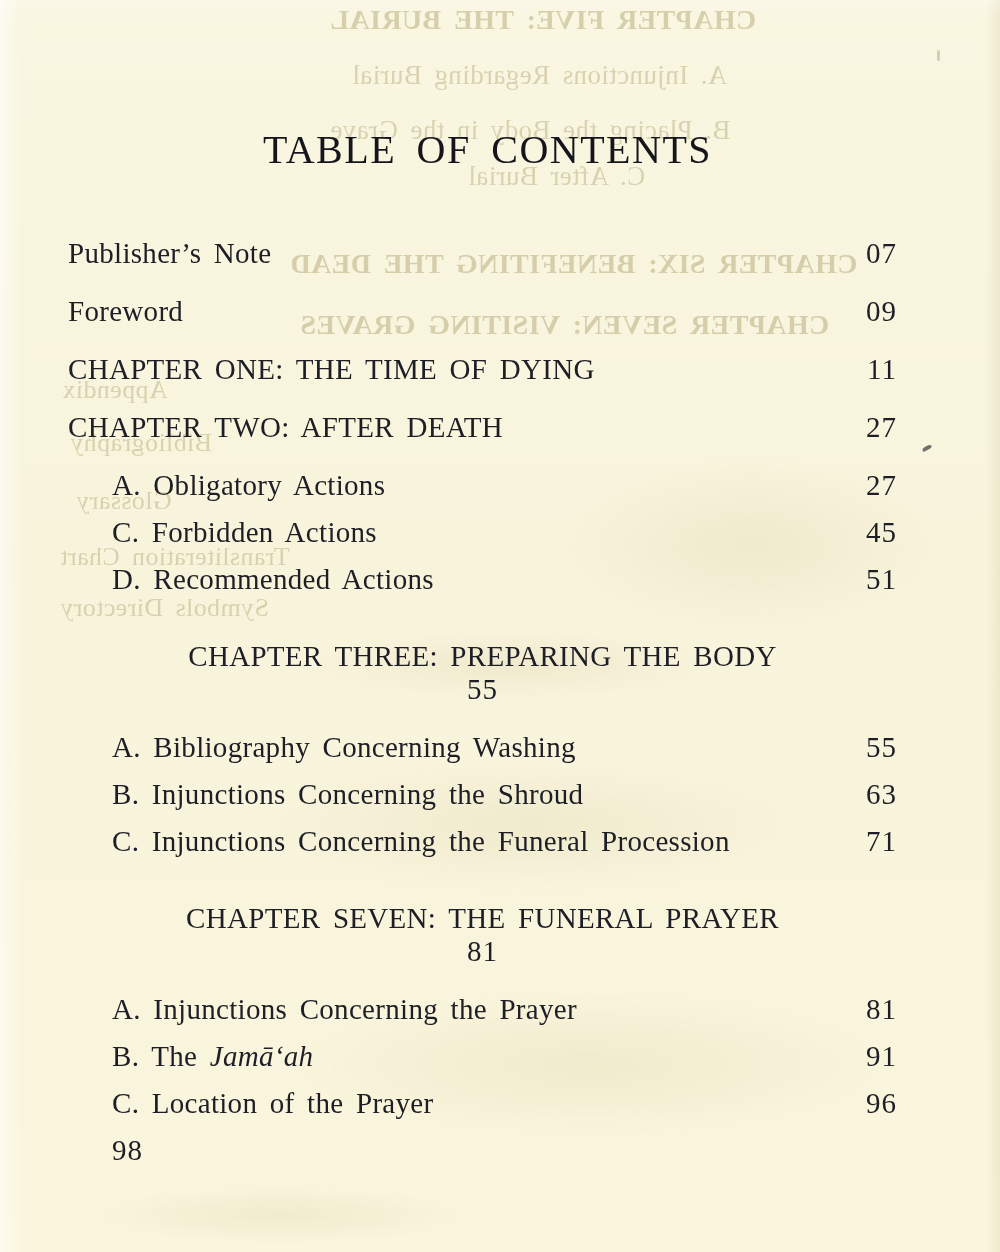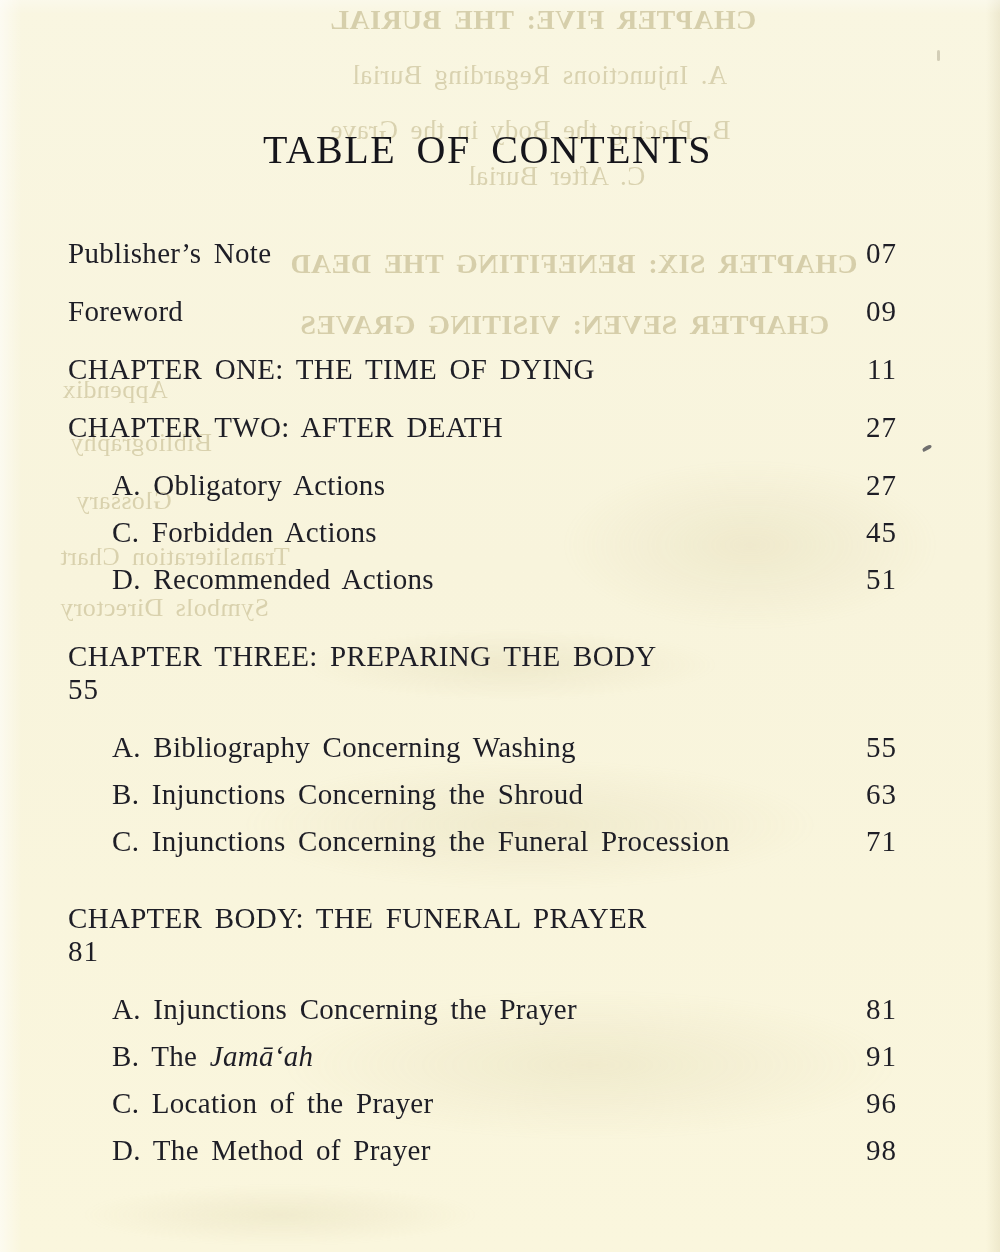--- a/index.html
+++ b/index.html
@@ -71,21 +71,21 @@
   .toc {
     position: absolute;
     top: 237px;
     left: 68px;
     width: 829px;
     font-size: 29px;
   }
   .row {
     display: flex;
     justify-content: space-between;
-    align-items: flex-start;
+    align-items: center;
     line-height: 33px;
     margin-bottom: 25px;
   }
   .row.sub { padding-left: 44px; margin-bottom: 14px; gap: 6px; }
   .row.gap { margin-top: 44px; flex-direction: column; }
   .row .label { word-spacing: 5px; letter-spacing: 0.3px; }
   .row .label i { }
   .row .num { letter-spacing: 1px; }
 
   
@@ -172,37 +172,36 @@
       </div>
       <div class="row sub">
         <span class="label">B. Injunctions Concerning the Shroud</span>
         <span class="num">63</span>
       </div>
       <div class="row sub">
         <span class="label">C. Injunctions Concerning the Funeral Procession</span>
         <span class="num">71</span>
       </div>
       <div class="row gap">
-        <span class="label">CHAPTER BODY: THE FUNERAL PRAYER</span>
+        <span class="label">CHAPTER SEVEN: THE FUNERAL PRAYER</span>
         <span class="num">81</span>
       </div>
       <div class="row sub">
         <span class="label">A. Injunctions Concerning the Prayer</span>
         <span class="num">81</span>
       </div>
       <div class="row sub">
         <span class="label">B. The <i>Jamā‘ah</i></span>
         <span class="num">91</span>
       </div>
       <div class="row sub">
         <span class="label">C. Location of the Prayer</span>
         <span class="num">96</span>
       </div>
       <div class="row sub">
-        <span class="label">D. The Method of Prayer</span>
         <span class="num">98</span>
       </div>
     </div>
 
   <div class="speck-comma"></div>
   <div class="speck-edge"></div>
 
 </div>
 
 </body></html>

